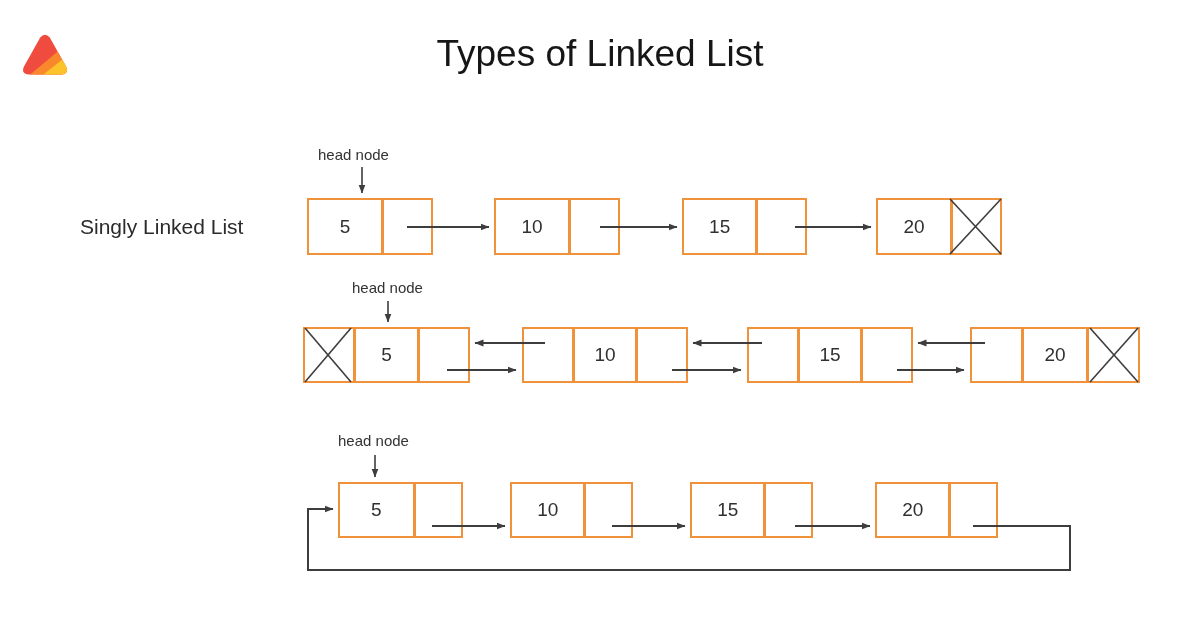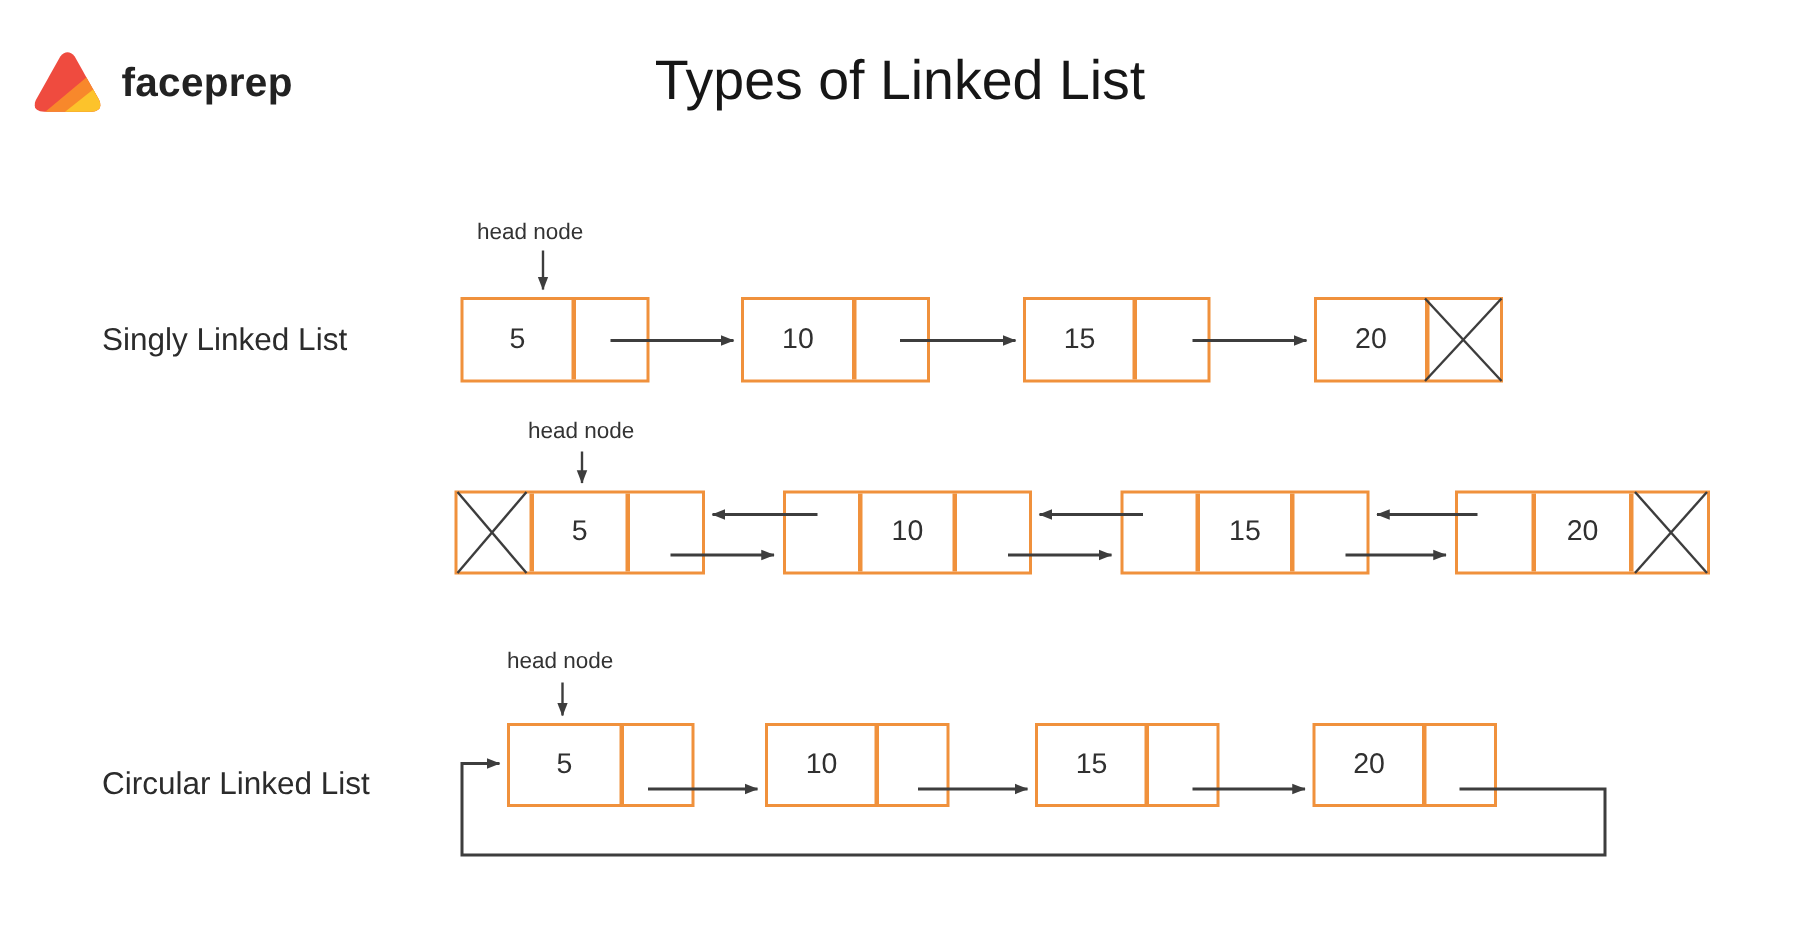--- a/index.html
+++ b/index.html
@@ -6,21 +6,21 @@
   #stage{
     position:relative;width:1200px;height:629px;background:#ffffff;overflow:hidden;
     font-family:"Liberation Sans", sans-serif;color:#2b2b2b;
   }
   
   .brand{position:absolute;left:22px;top:34px;display:flex;align-items:center;gap:13px;}
   .brand-name{font-size:27px;font-weight:bold;color:#222;letter-spacing:.2px;}
   .page-title{position:absolute;left:0;right:0;top:33px;text-align:center;
     font-size:37px;font-weight:normal;color:#161616;}
   
-  .row-label{position:absolute;left:68px;font-size:21px;color:#2b2b2b;white-space:nowrap;}
+  .row-label{position:absolute;left:80px;font-size:21px;color:#2b2b2b;white-space:nowrap;}
   .head-label{position:absolute;font-size:15px;color:#333;white-space:nowrap;text-align:right;}
   
   .node{position:absolute;display:flex;border:2px solid #F0913C;background:#fff;box-sizing:border-box;}
   .cell{display:flex;align-items:center;justify-content:center;box-sizing:border-box;}
   .cell.val{font-size:19px;color:#303030;}
   .div-l{border-left:3px solid #F0913C;}
   .div-r{border-right:3px solid #F0913C;}
   .s-val{flex:0 0 59%;} .s-ptr{flex:1 1 auto;}
   .d-prev{flex:0 0 29.5%;} .d-val{flex:0 0 41%;} .d-next{flex:1 1 auto;}
   .c-val{flex:0 0 60%;} .c-ptr{flex:1 1 auto;}
@@ -40,27 +40,25 @@
         <clipPath id="triClip">
           <path d="M18.2 3.6 Q23 -2 27.8 3.6 L44 32.5 Q47.5 40 38.5 40.5 L7.5 40.5 Q-1.5 40 2 32.5 Z"></path>
         </clipPath>
       </defs>
       <g clip-path="url(#triClip)">
         <rect x="-2" y="-2" width="50" height="46" fill="#EF4B3F"></rect>
         <path d="M4 44 L46 9 L58 44 Z" fill="#F8882B"></path>
         <path d="M17 44 L46 21 L54 44 Z" fill="#FCC32B"></path>
       </g>
     </svg>
-    <span class="brand-name">faceprep</span>
   </div>
 
   <div class="page-title">Types of Linked List</div>
 
   <div class="row-label" style="top:215px;">Singly Linked List</div>
-  <div class="row-label" style="top:511px;">Circular Linked List</div>
 
   <div class="head-label" style="left:318px;top:146px;">head node</div>
   <div class="head-label" style="left:352px;top:279px;">head node</div>
   <div class="head-label" style="left:338px;top:432px;">head node</div>
 
   <div class="node" style="left:307px;top:198px;width:126px;height:57px;">
     <div class="cell val s-val">5</div>
     <div class="cell s-ptr div-l"></div>
   </div>
   <div class="node" style="left:494px;top:198px;width:126px;height:57px;">

